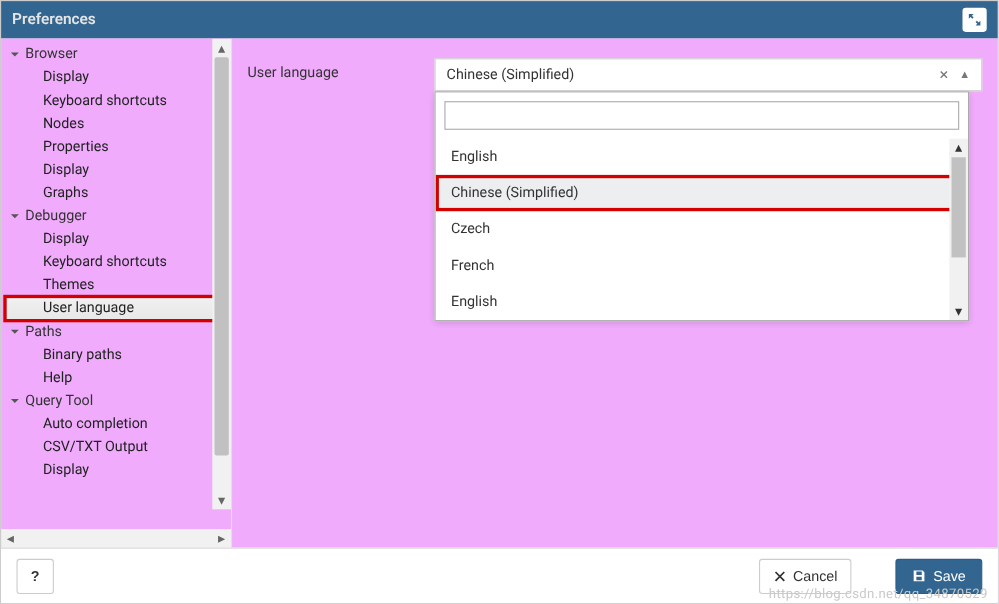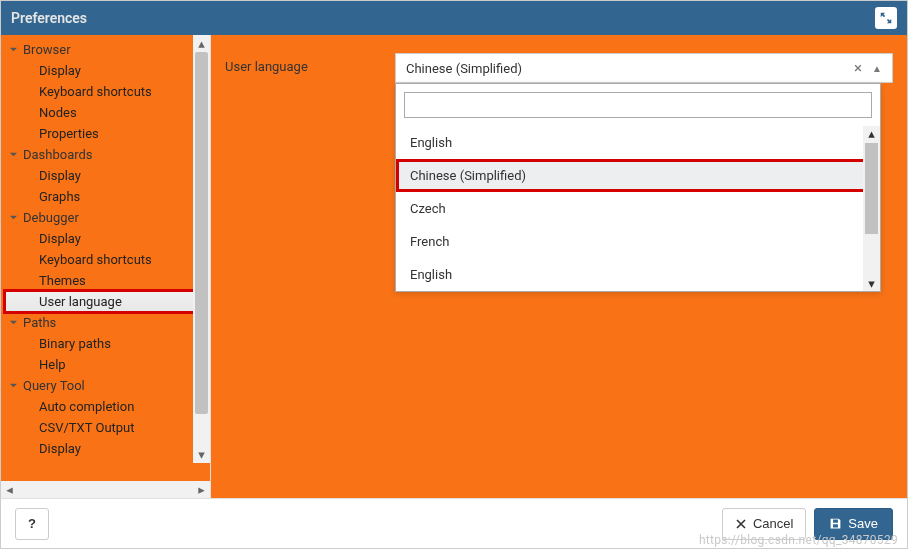--- a/index.html
+++ b/index.html
@@ -2,21 +2,21 @@
 <html><head>
 <meta charset="utf-8">
 <style>
   * { box-sizing: border-box; margin: 0; padding: 0; }
   body { font-family: -apple-system, BlinkMacSystemFont, "Segoe UI", Roboto, Arial, sans-serif; font-size: 13px; color: #333; background: #fff; }
   .dialog { width: 908px; height: 549px; display: flex; flex-direction: column; border: 1px solid #ccc; }
   .titlebar { background: #326690; color: #e5e5e5; height: 34px; display: flex; align-items: center; padding: 0 10px; font-weight: 600; font-size: 14px; }
   .titlebar .spacer { flex: 1; }
   .titlebar .maximize { width: 22px; height: 22px; background: #fff; border-radius: 3px; display: flex; align-items: center; justify-content: center; cursor: pointer; }
   .titlebar .maximize svg { width: 14px; height: 14px; }
-  .body { flex: 1; display: flex; overflow: hidden; background: #f97316; }
+  .body { flex: 1; display: flex; overflow: hidden; background: #f0abfc; }
   .sidebar-wrap { width: 210px; border-right: 1px solid #e0e0e0; display: flex; flex-direction: column; position: relative; }
   .sidebar { flex: 1; overflow: hidden; position: relative; padding: 4px 0 0 4px; }
   .tree { list-style: none; }
   .tree .group-label { padding: 3px 4px; cursor: pointer; display: flex; align-items: center; gap: 4px; }
   .tree .group-label .chev { width: 10px; display: inline-flex; }
   .tree .item { padding: 3px 4px 3px 34px; cursor: pointer; color: #222; }
   .tree .item.selected { background: linear-gradient(#f0f0f0,#e8e8e8); border: 1px solid #bbb; border-right: 2px solid #5a8bbf; padding-left: 33px; padding-top: 2px; padding-bottom: 2px; }
   .tree .item.highlight-box { outline: 3px solid #d40000; outline-offset: -1px; padding-right: 55px; }
   .fake-scroll-y { position: absolute; right: 0; top: 0; bottom: 18px; width: 17px; background: #f1f1f1; display: flex; flex-direction: column; align-items: center; }
   .fake-scroll-y .btn { height: 17px; width: 17px; display: flex; align-items: center; justify-content: center; color: #666; }
@@ -38,21 +38,21 @@
   .dropdown .search { width: 100%; height: 26px; border: 1px solid #aaa; padding: 0 6px; }
   .dropdown .options { max-height: 220px; overflow: hidden; position: relative; list-style: none; }
   .dropdown .option { padding: 9px 14px; cursor: pointer; }
   .dropdown .option.highlight { background: #eceef0; }
   .dropdown .option.red-box { outline: 3px solid #d40000; outline-offset: -3px; }
   .dd-scroll { position: absolute; right: 0; top: 0; bottom: 0; width: 17px; background: #f1f1f1; display: flex; flex-direction: column; align-items: center; }
   .dd-scroll .thumb { position: absolute; left: 2px; right: 2px; top: 17px; height: 55%; background: #c1c1c1; }
   .footer { height: 50px; border-top: 1px solid #e0e0e0; display: flex; align-items: center; padding: 0 14px; gap: 8px; background: #fff; }
   .footer .spacer { flex: 1; }
   .btn-std { height: 32px; border: 1px solid #ccc; background: #fff; border-radius: 3px; padding: 0 12px; display: inline-flex; align-items: center; gap: 6px; cursor: pointer; font-size: 13px; color: #333; }
-  .btn-primary { height: 32px; border: 1px solid #2b5d87; background: #326690; color: #fff; border-radius: 3px; padding: 0 14px; display: inline-flex; align-items: center; gap: 6px; cursor: pointer; font-size: 13px; }
+  .btn-primary { height: 32px; border: 1px solid #2b5d87; background: #326690; color: #fff; border-radius: 3px; padding: 0 14px; display: inline-flex; align-items: center; gap: 6px; cursor: pointer; font-size: 13px; margin-left: 32px; }
   .icon-q { font-weight: bold; }
   .watermark { position: absolute; right: 10px; bottom: 2px; color: #c9c9c9; font-size: 12px; pointer-events: none; letter-spacing: .3px; }
   svg { display: block; }
 </style>
 </head>
 <body>
 
 <div class="dialog">
   <div class="titlebar">
     <span>Preferences</span>
@@ -73,28 +73,20 @@
                 <svg width="9" height="9" viewBox="0 0 10 10">
                   <path fill="#555" d="M1 3l4 4 4-4z"></path>
                 </svg>
               </span>
               <span>Browser</span>
             </li>
             <li class="item">Display</li>
             <li class="item">Keyboard shortcuts</li>
             <li class="item">Nodes</li>
             <li class="item">Properties</li>
-            <li class="group-label">
-              <span class="chev">
-                <svg width="9" height="9" viewBox="0 0 10 10">
-                  <path fill="#555" d="M1 3l4 4 4-4z"></path>
-                </svg>
-              </span>
-              <span>Dashboards</span>
-            </li>
             <li class="item">Display</li>
             <li class="item">Graphs</li>
             <li class="group-label">
               <span class="chev">
                 <svg width="9" height="9" viewBox="0 0 10 10">
                   <path fill="#555" d="M1 3l4 4 4-4z"></path>
                 </svg>
               </span>
               <span>Debugger</span>
             </li>

